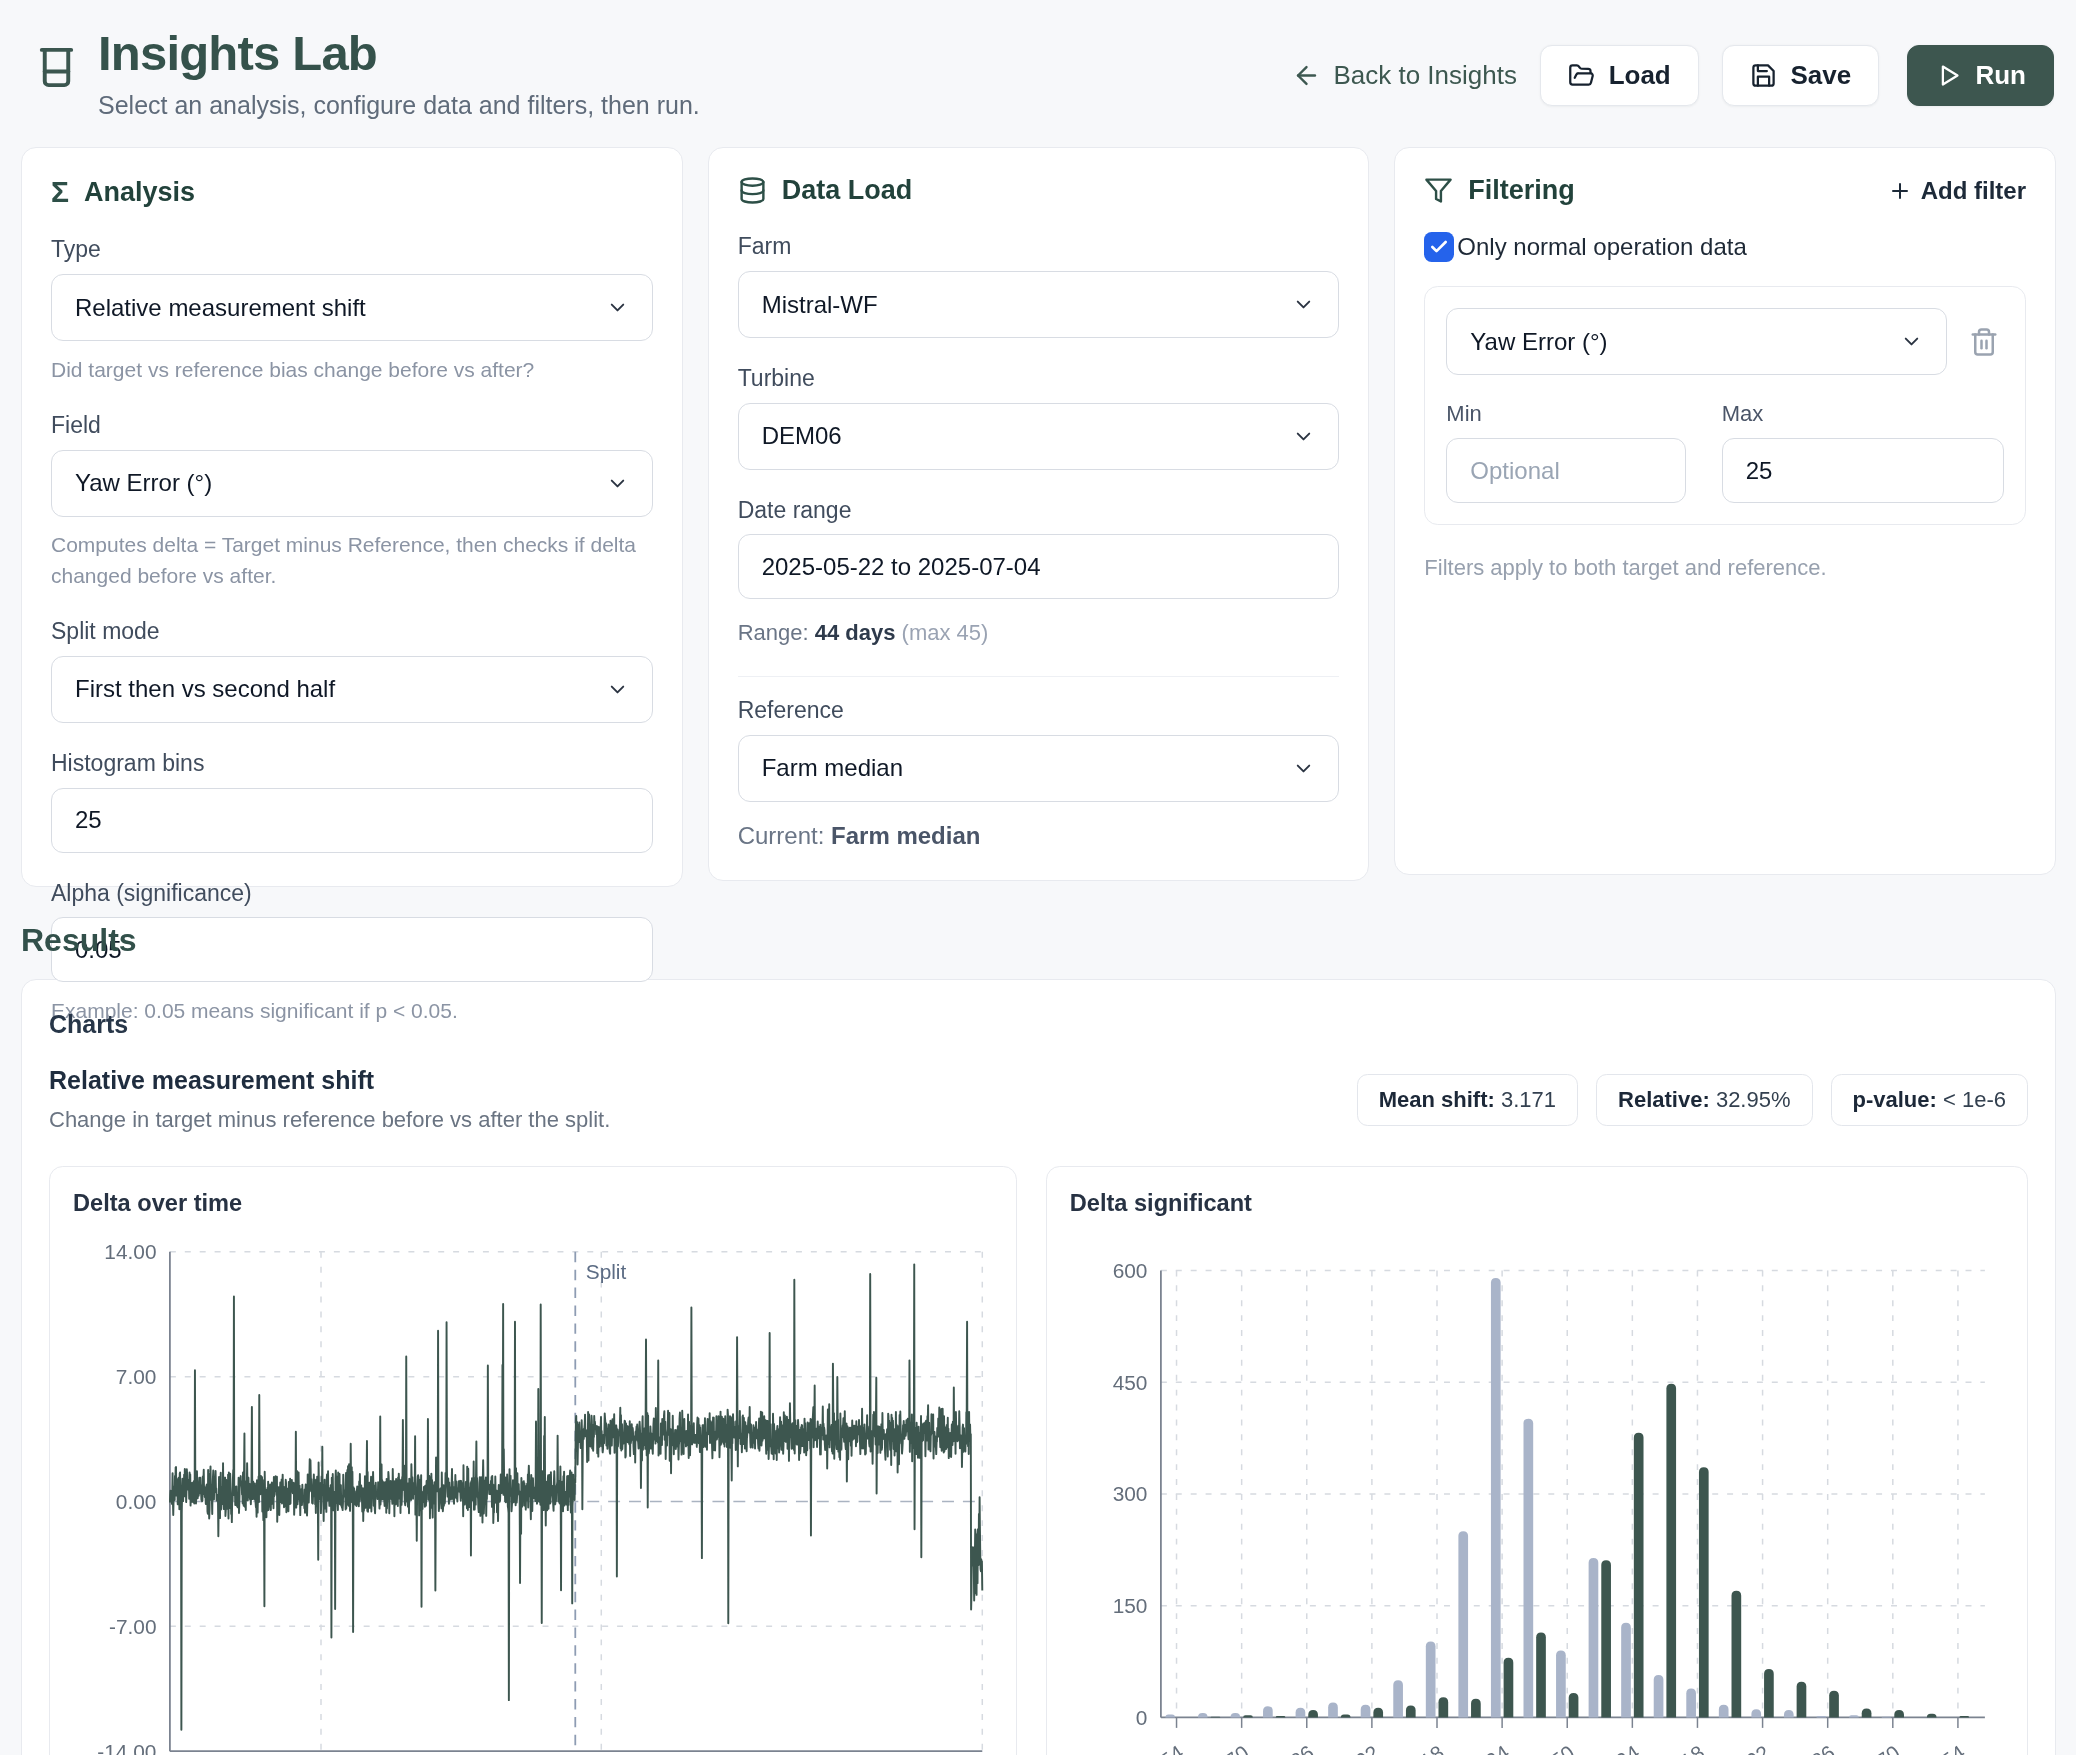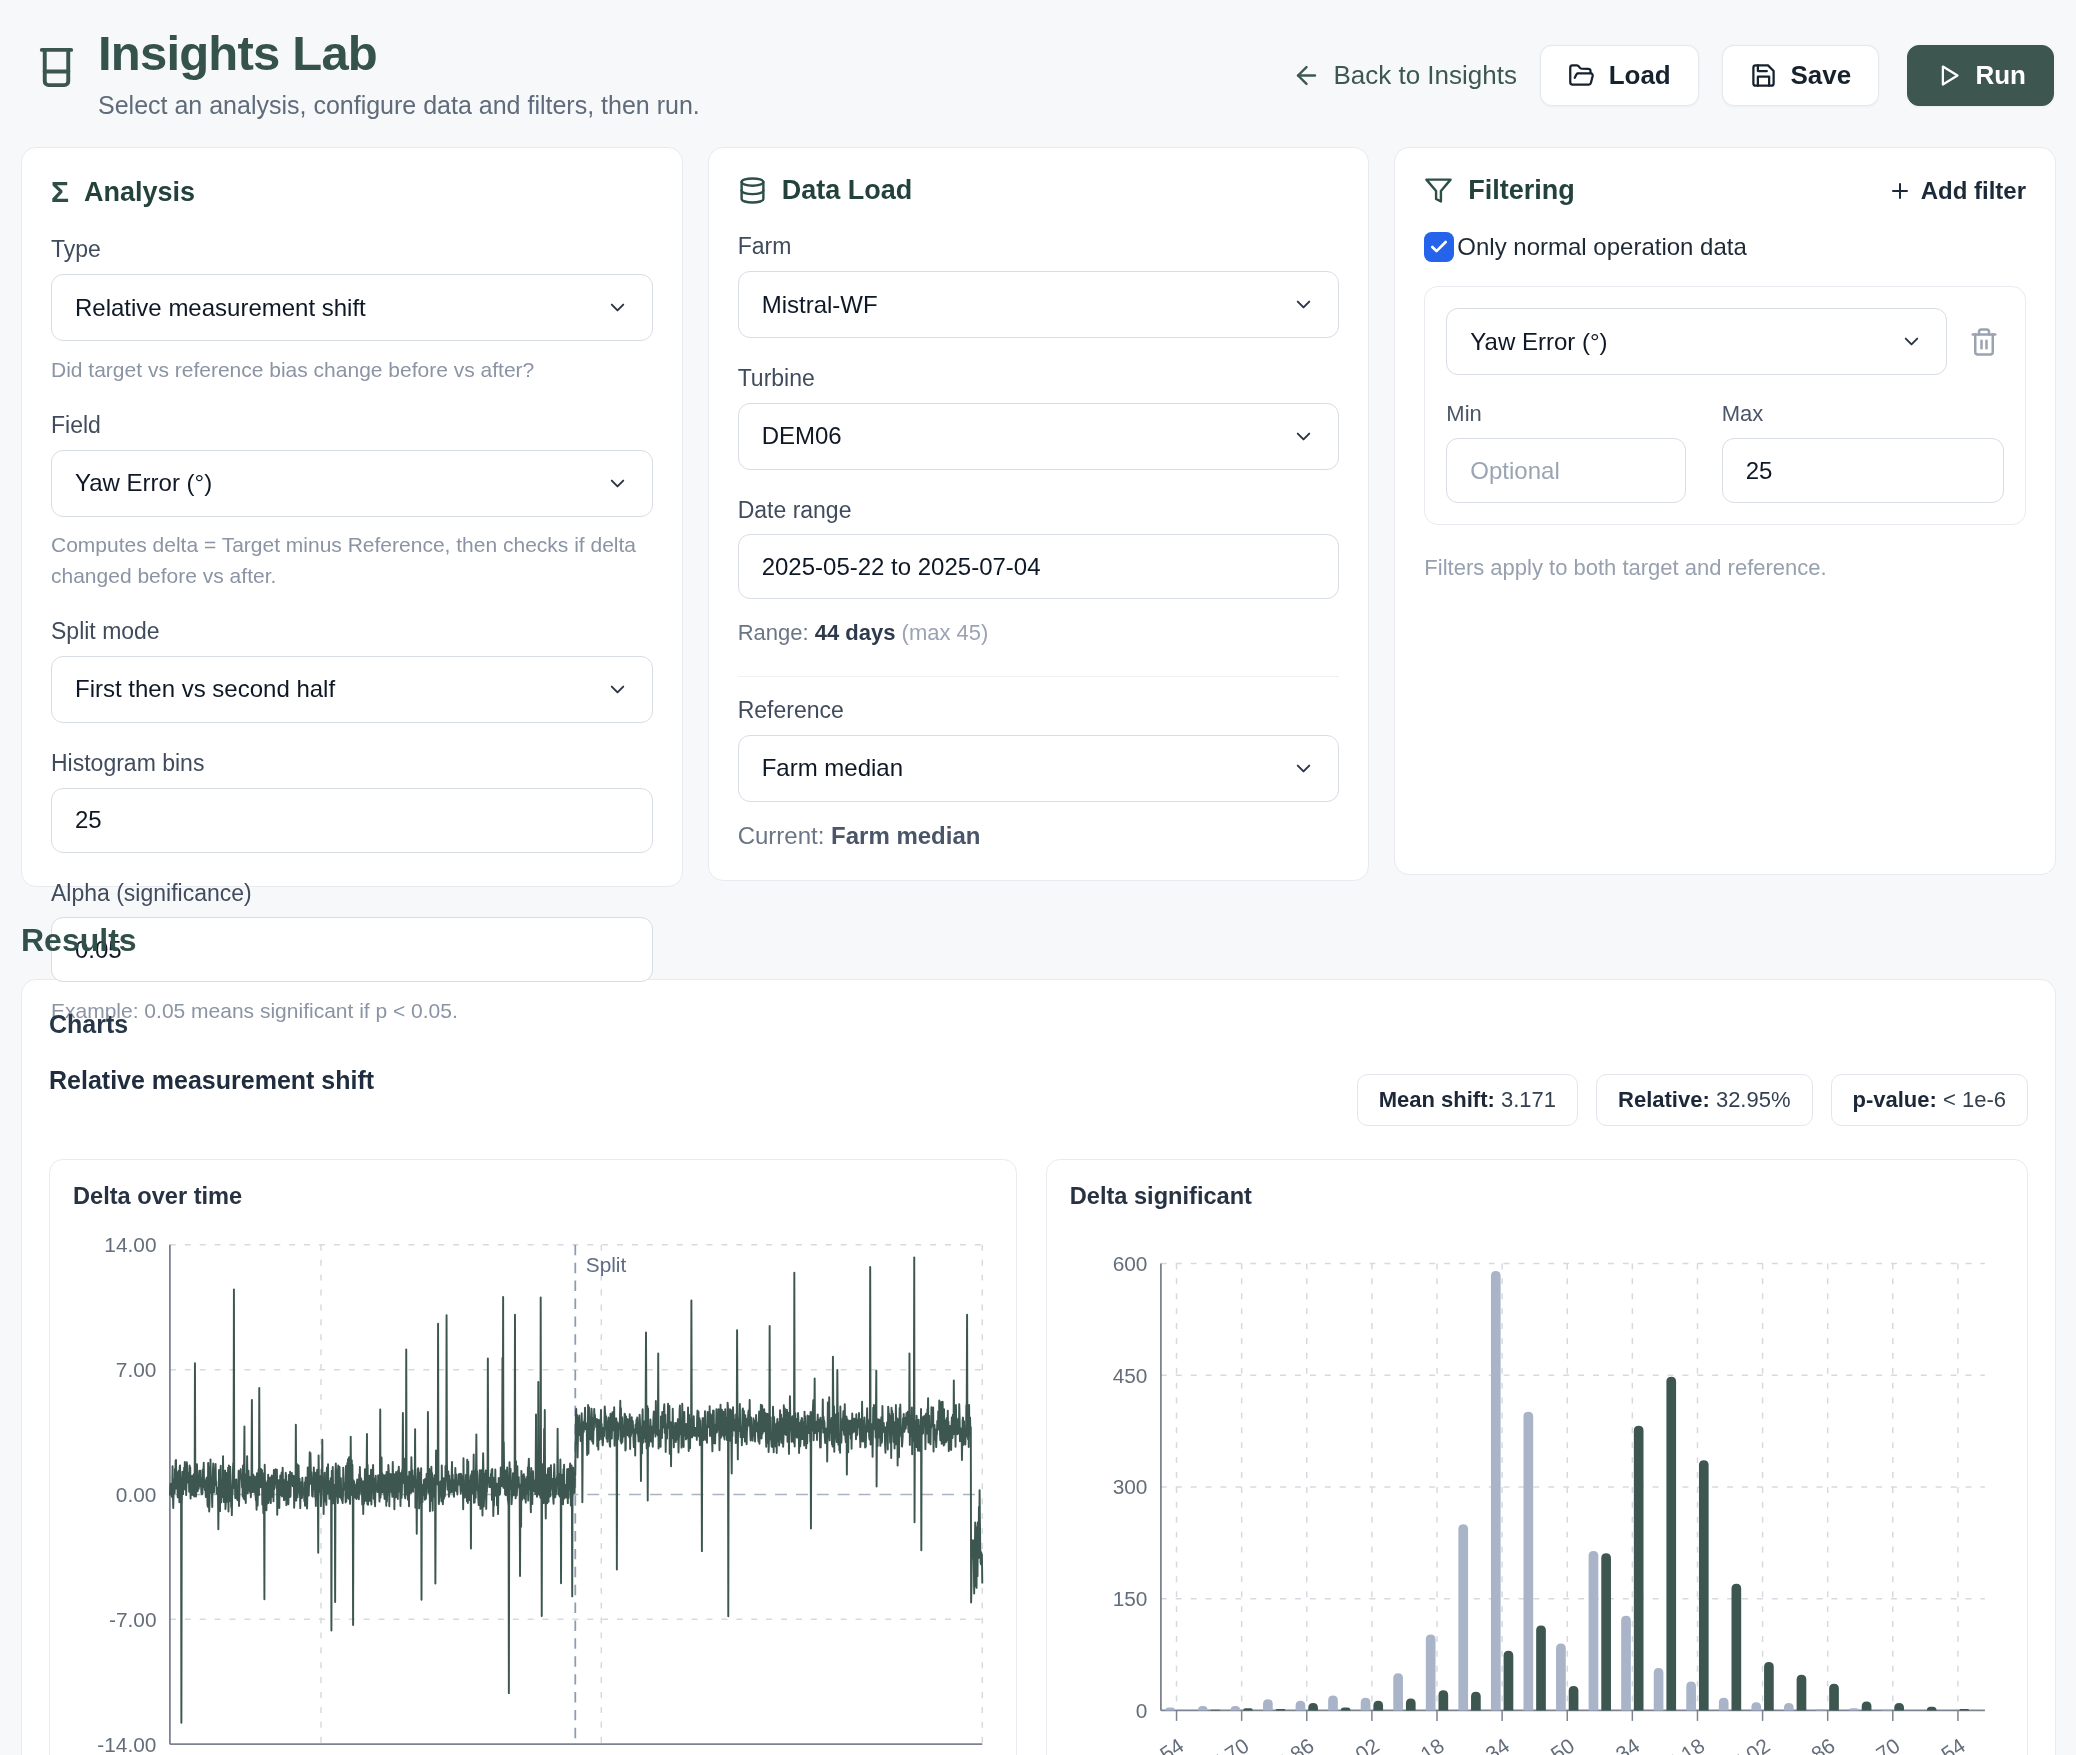--- a/index.html
+++ b/index.html
@@ -306,20 +306,21 @@
   </div>
 </div>
 
 <div class="results-heading">Results</div>
 
 <div class="results-card">
   <div class="charts-label">Charts</div>
   <div class="results-subrow">
     <div>
       <div class="sub-title">Relative measurement shift</div>
+      <div class="sub-desc">Change in target minus reference before vs after the split.</div>
     </div>
     <div class="badges">
       <span class="badge"><b>Mean shift:</b> <span>3.171</span></span>
       <span class="badge"><b>Relative:</b> <span>32.95%</span></span>
       <span class="badge"><b>p-value:</b> <span>&lt; 1e-6</span></span>
     </div>
   </div>
 
   <div class="charts-grid">
     <div class="chart-card">

